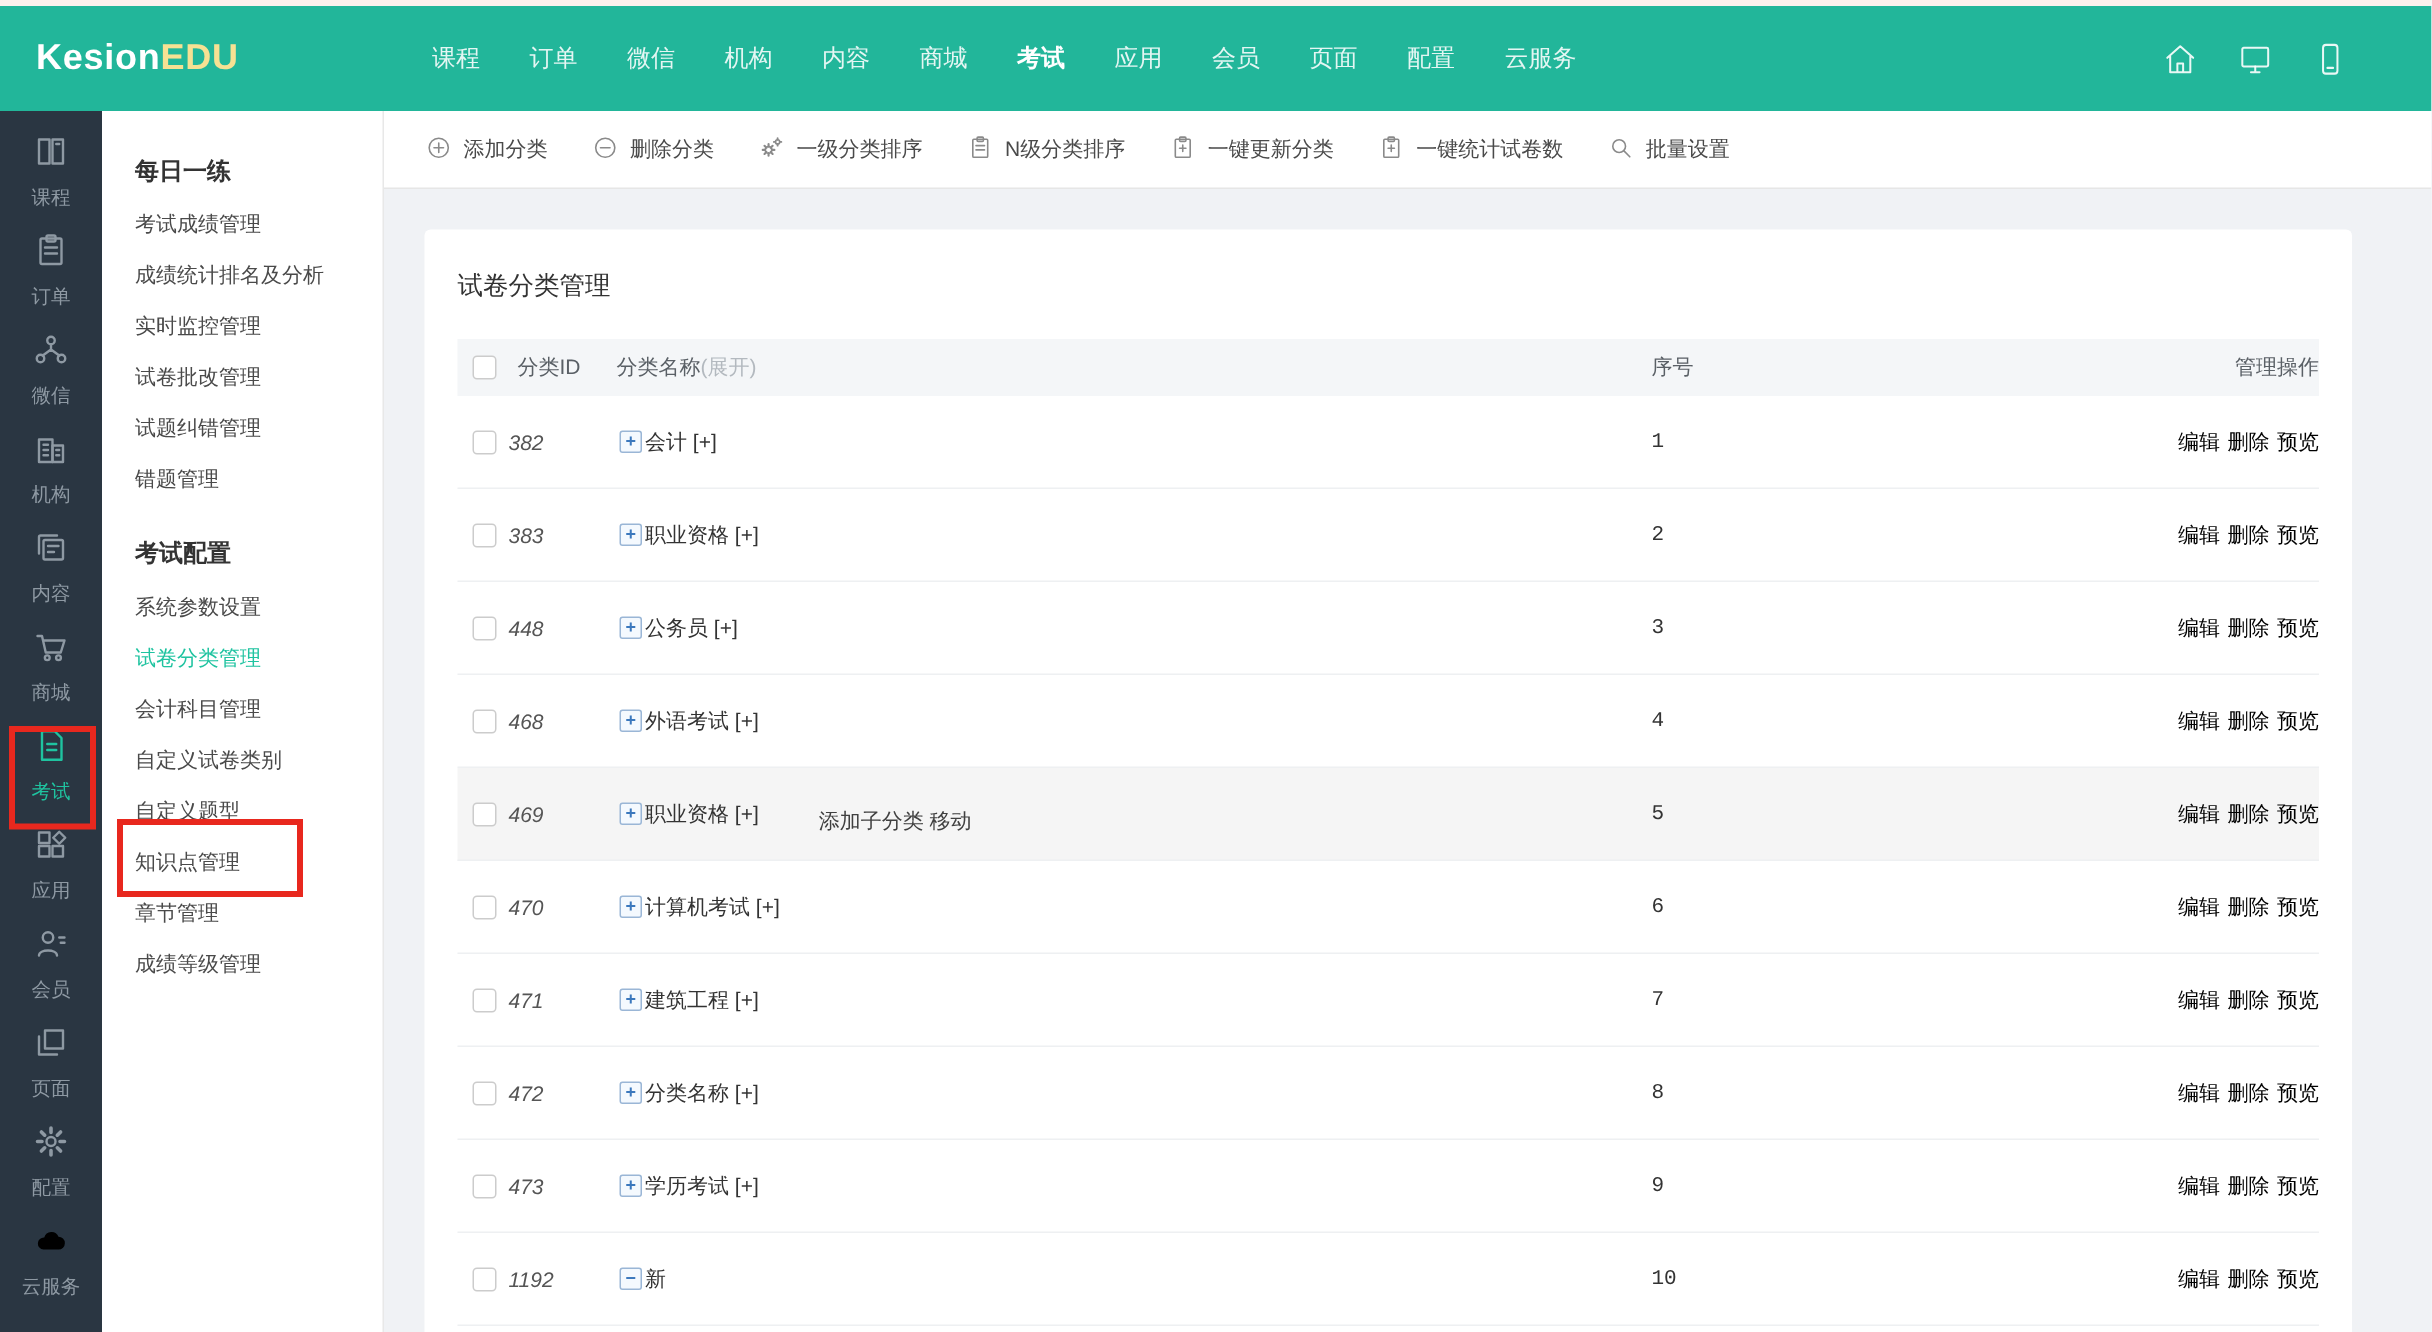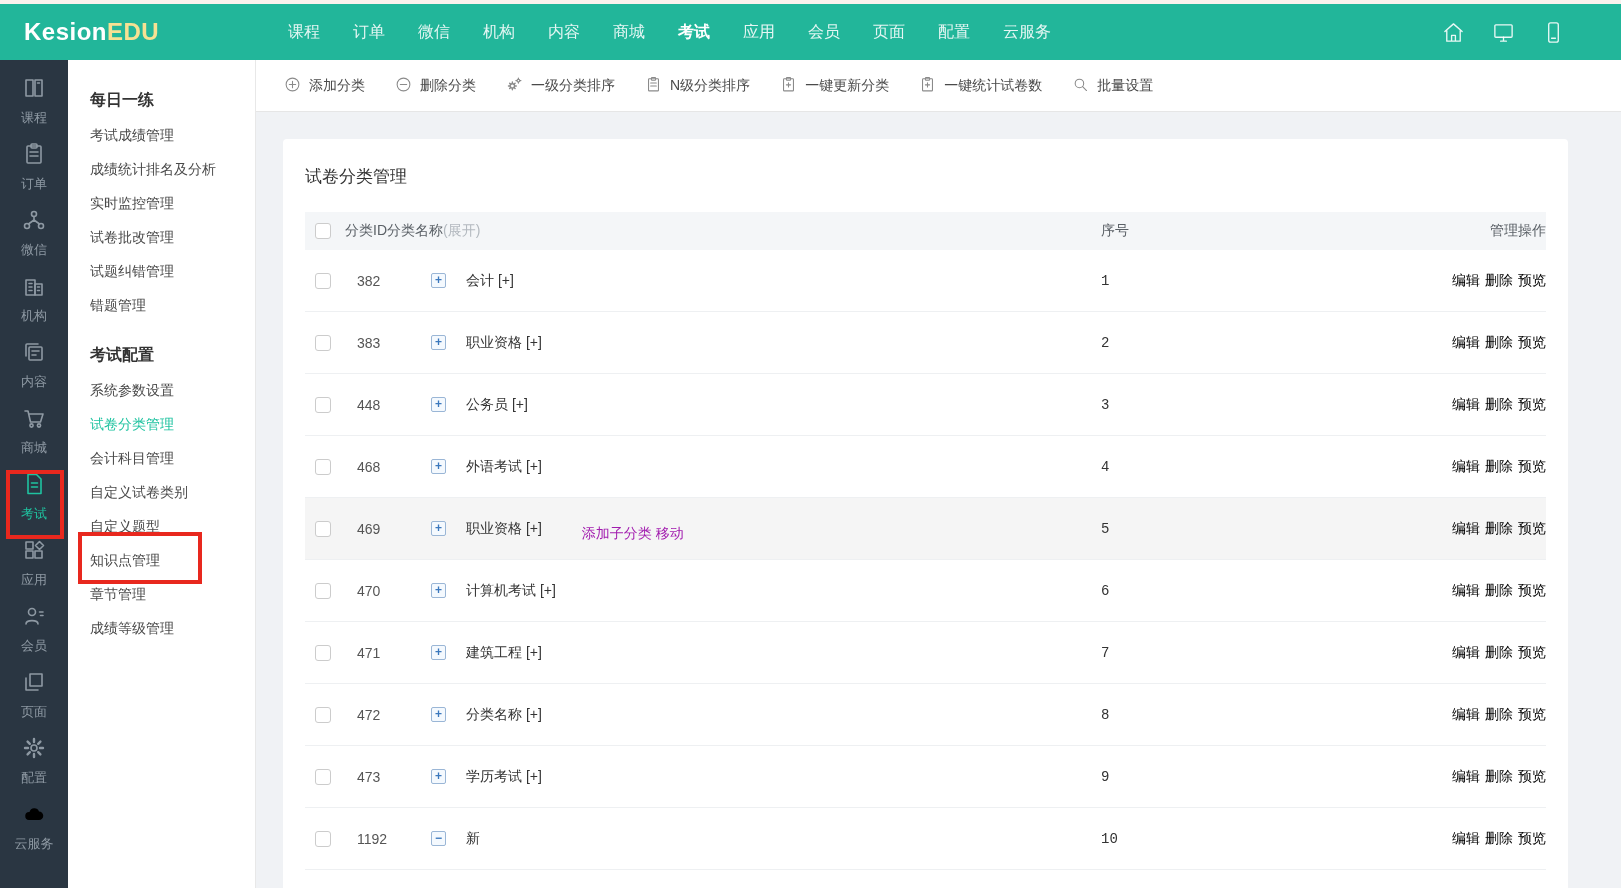--- a/index.html
+++ b/index.html
@@ -1,21 +1,21 @@
 <!DOCTYPE html>
 <html><head>
 <meta charset="utf-8">
 <style>
   * { margin:0; padding:0; box-sizing:border-box; }
   html,body { width:1621px; height:888px; overflow:hidden;
     font-family:"Liberation Sans","DejaVu Sans",sans-serif; background:#f0f2f5; }
 
   
   .top-strip { height:4px; background:#fbf1ed; }
-  .navbar { height:56px; background:#22b69a; display:flex; align-items:center; }
+  .navbar { height:70px; background:#22b69a; display:flex; align-items:center; }
   .logo { width:256px; padding-left:24px; font-size:24px; font-weight:bold; letter-spacing:.5px; }
   .logo .p1 { color:#ffffff; }
   .logo .p2 { color:#f6e193; }
   .nav-menu { display:flex; align-items:center; gap:33px; margin-left:32px; }
   .nav-item { color:rgba(255,255,255,.88); font-size:16px; cursor:pointer; white-space:nowrap; }
   .nav-item.active { color:#fff; font-weight:bold; }
   .nav-icons { margin-left:auto; margin-right:56px; display:flex; gap:27px; align-items:center; }
   .nav-icons svg { display:block; }
 
   
@@ -43,36 +43,36 @@
     cursor:pointer; white-space:nowrap; }
   .tool-btn svg { stroke:#8a8a8a; fill:none; flex:none; }
 
   .card { margin:27px 53px 0 27px; background:#fff; border-radius:4px;
     padding:0 22px; height:780px; }
   .card-title { font-size:17px; color:#333; padding-top:26px; }
 
   .thead { margin-top:24px; background:#f4f6f8; height:38px; display:flex;
     align-items:center; position:relative; padding-left:10px; font-size:14px; color:#5a6066; }
   .thead .h-id { margin-left:14px; }
-  .thead .h-name { }
+  .thead .h-name { margin-left:24px; }
   .thead .h-name .dim { color:#b3b9bf; }
   .col-order { position:absolute; left:796px; width:80px; text-align:left;font-family:Liberation Mono, monospace; }
   .col-actions { position:absolute; right:0; text-align:right; }
 
   .trow { height:62px; display:flex; align-items:center; position:relative;
     border-bottom:1px solid #eef0f2; padding-left:10px; font-size:14px; color:#333; }
   .trow.hover { background:#f5f5f5; }
   .checkbox { width:16px; height:16px; border:1px solid #ccc; border-radius:3px;
     background:#fff; flex:none; cursor:pointer; }
-  .cell-id { width:56px; margin-left:26px; color:#555; }
+  .cell-id { width:56px; margin-left:8px; color:#555;font-style:italic; }
   .expand { width:15px; height:15px; margin-left:18px; flex:none; border:1px solid #9ab6d6;
     background:#f4f9fe; border-radius:2px; color:#3b78bd; font-size:12px; line-height:13px;
     text-align:center; cursor:pointer; font-weight:bold; }
-  .cell-name { margin-left:20px; cursor:pointer; }
-  .hover-ops { margin-left:40px; color:#a21caf; cursor:pointer;margin-top:11px; }
+  .cell-name { margin-left:2px; cursor:pointer; }
+  .hover-ops { margin-left:40px; color:#404040; cursor:pointer;margin-top:11px; }
   .cell-order { font-size:14px; color:#333; }
   .actions span { margin-left:5px; cursor:pointer; color:#000000; }
 
   
   .anno { position:absolute; border:4px solid #e8281e; pointer-events:none; z-index:50; }
   #anno1 { left:6px; top:410px; width:58px; height:69px; }
   #anno2 { left:78px; top:472px; width:124px; height:52px; }
 </style>
 </head>
 <body>

